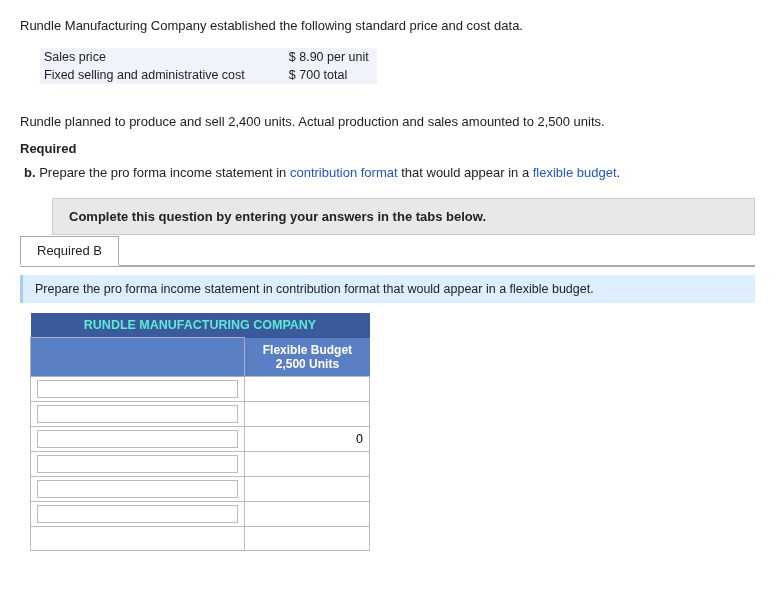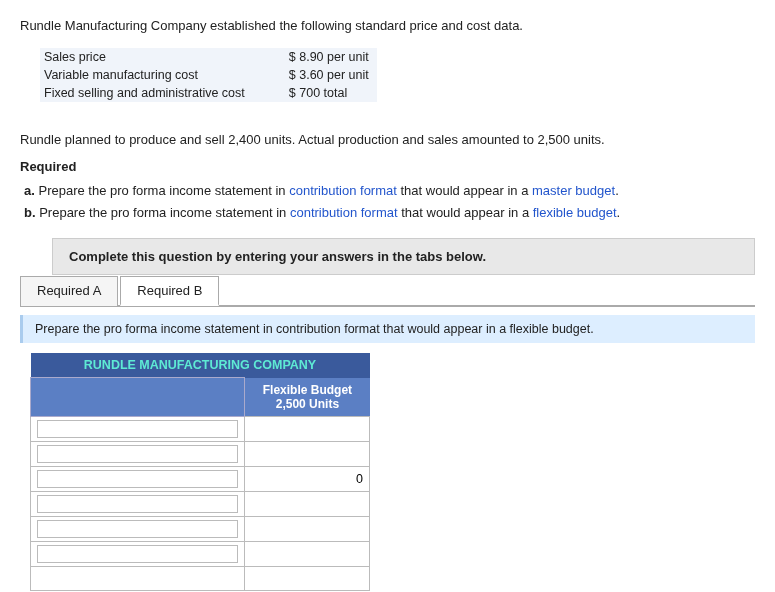--- a/index.html
+++ b/index.html
@@ -184,48 +184,40 @@
 
 <p class="intro-text">Rundle Manufacturing Company established the following standard price and cost data.</p>
 
 <table class="cost-table">
   <tbody id="cost-table-body">
       <tr>
         <td>Sales price</td>
         <td>$ 8.90 per unit</td>
       </tr>
       <tr>
-        <td>Variable manufacturing cost</td>
-        <td>$ 3.60 per unit</td>
-      </tr>
-      <tr>
         <td>Fixed selling and administrative cost</td>
         <td>$ 700 total</td>
       </tr>
     </tbody>
 </table>
 
 <p class="production-text">Rundle planned to produce and sell 2,400 units. Actual production and sales amounted to 2,500 units.</p>
 
 <p class="required-header">Required</p>
 
 <div class="requirements">
   <div class="req-item">
-    <span><strong>a.</strong> Prepare the pro forma income statement in <span class="blue-link">contribution format</span> that would appear in a <span class="blue-link">master budget</span>.</span>
-  </div>
-  <div class="req-item">
     <span><strong>b.</strong> Prepare the pro forma income statement in <span class="blue-link">contribution format</span> that would appear in a <span class="blue-link">flexible budget</span>.</span>
   </div>
 </div>
 
 <div class="complete-box">Complete this question by entering your answers in the tabs below.</div>
 
 <div class="tabs-container">
   <div class="tab-row">
-    <div class="tab" id="tab-req-a">Required A</div>
     <div class="tab active" id="tab-req-b">Required B</div>
   </div>
 
   <div class="tab-content">
 
     <div class="tab-description">Prepare the pro forma income statement in contribution format that would appear in a flexible budget.</div>
 
     <div class="fin-table-wrapper">
       <table class="fin-table">
         <thead>

